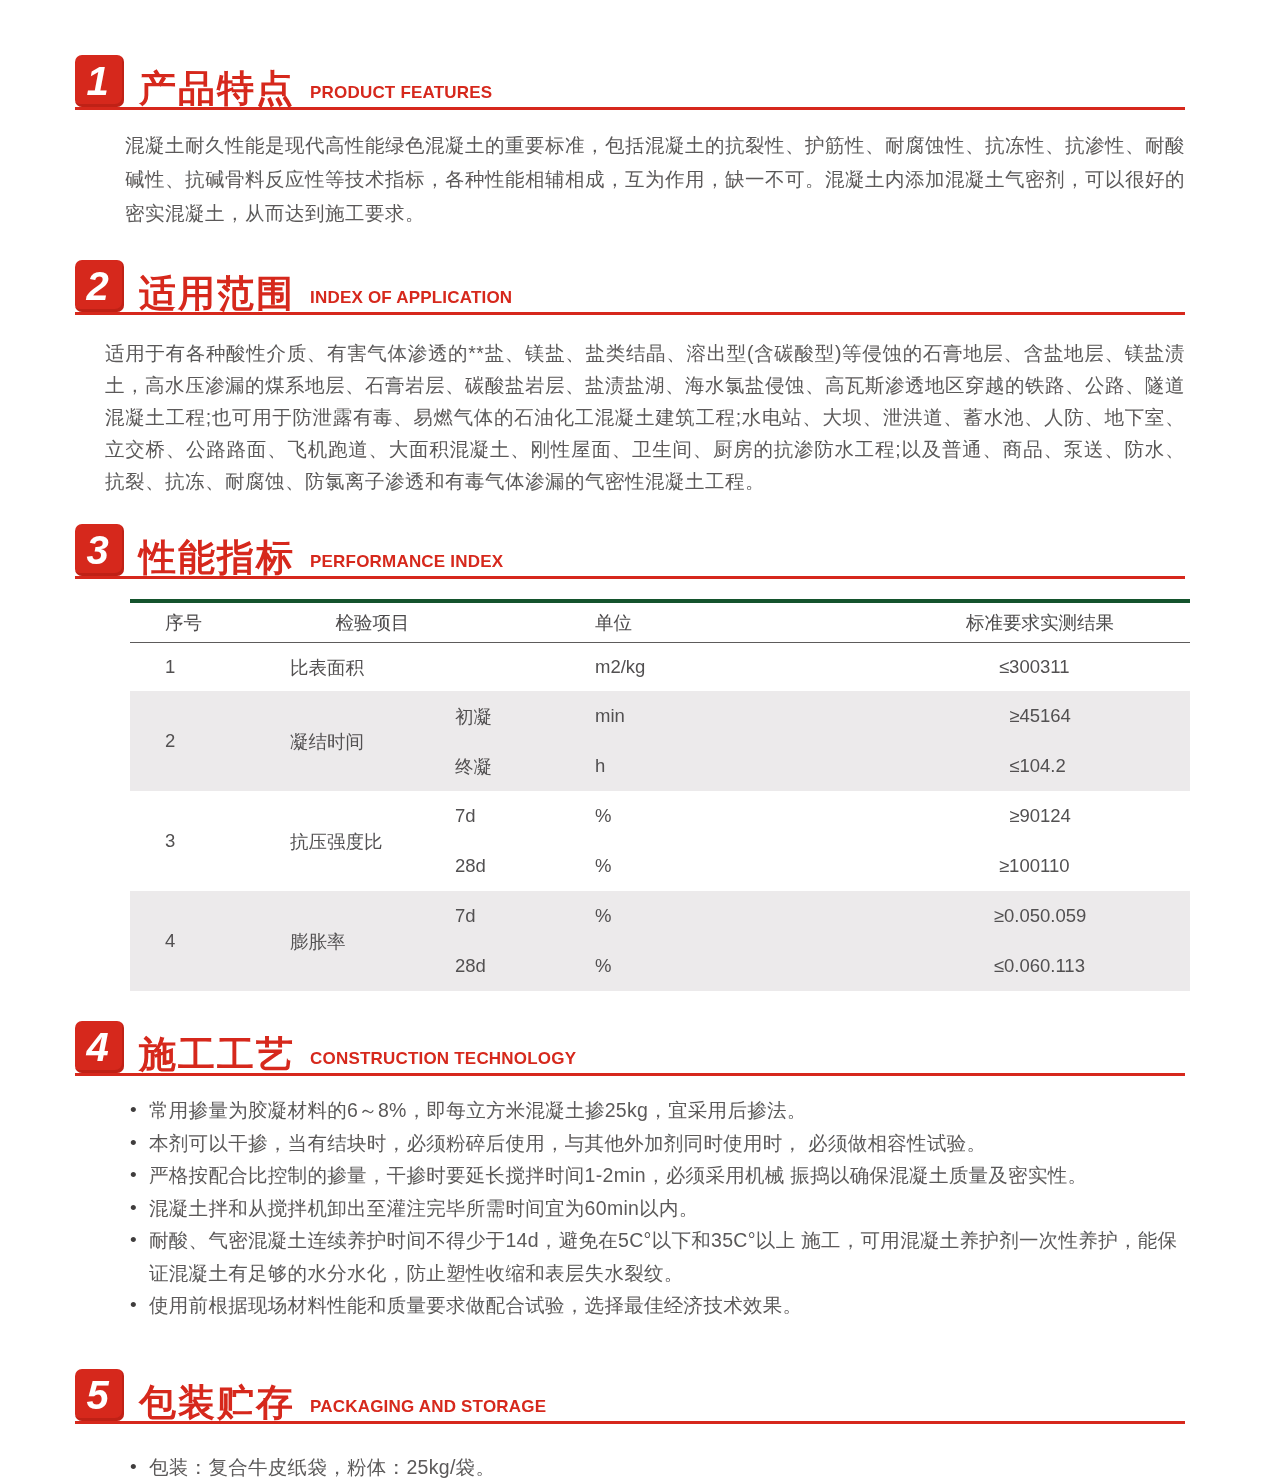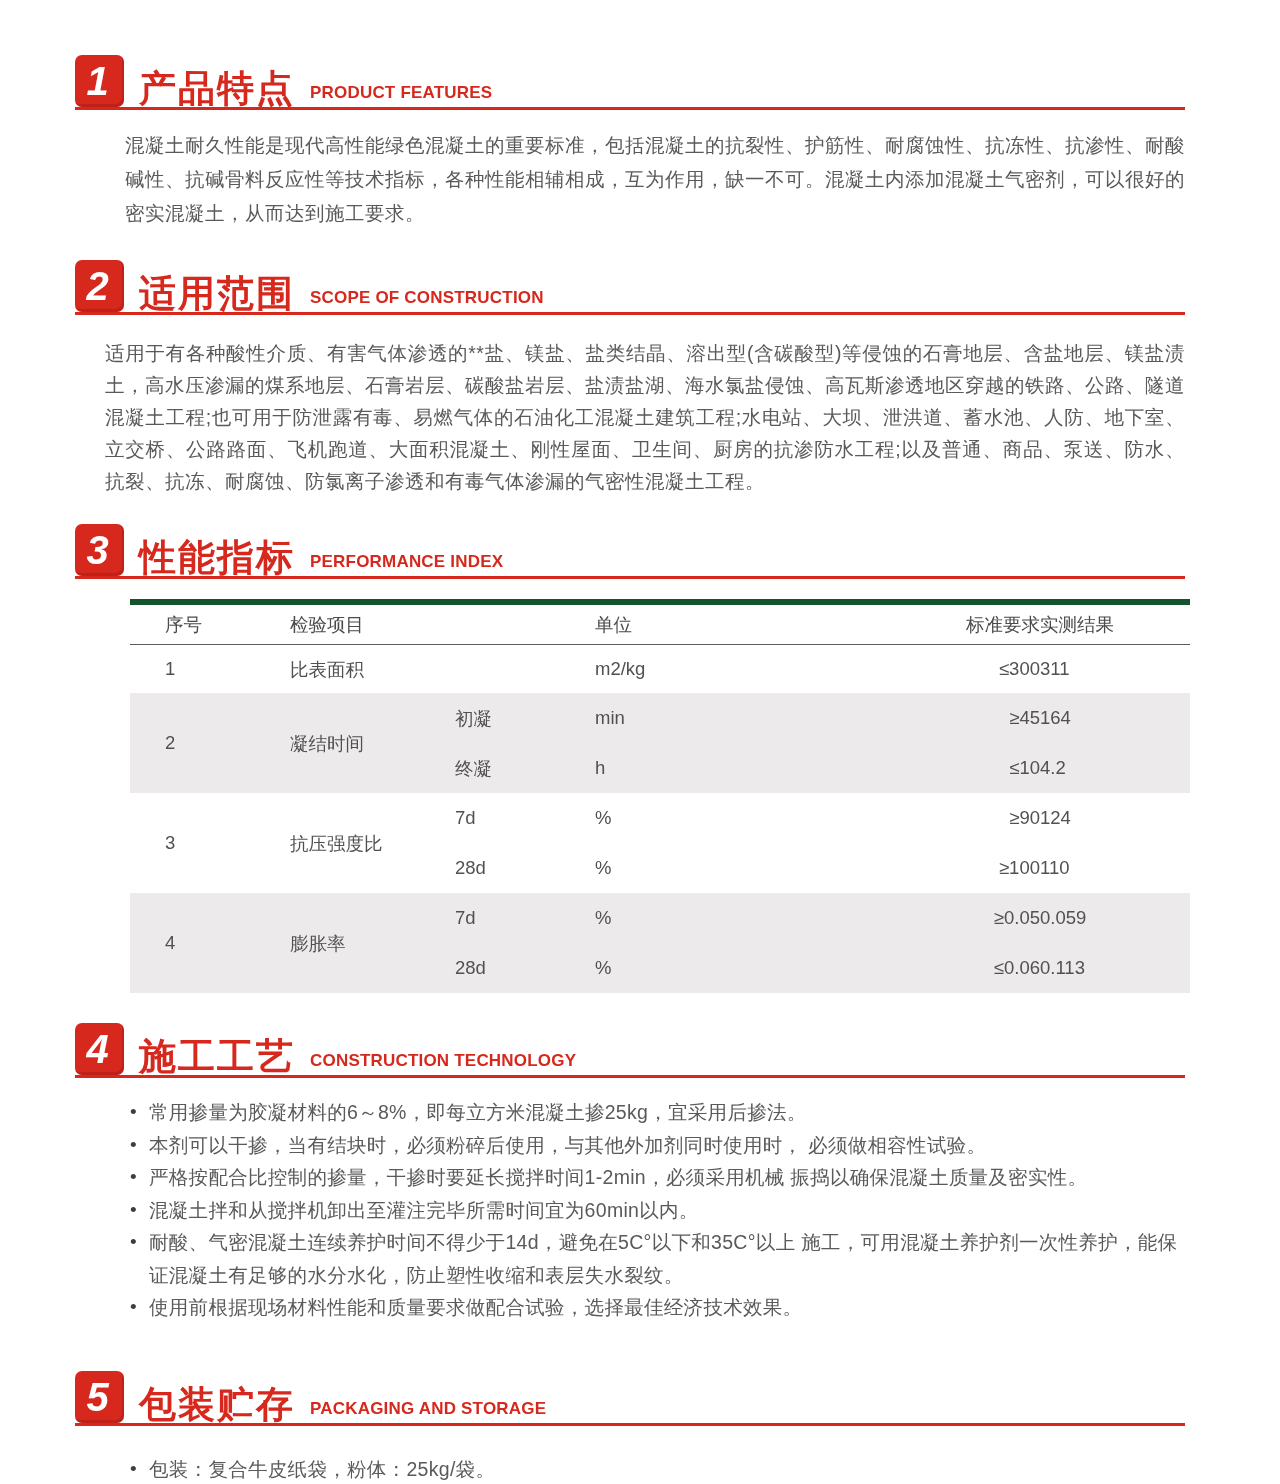--- a/index.html
+++ b/index.html
@@ -62,30 +62,30 @@
   .sec2{margin-top:30px;}
   .sec3{margin-top:27px;}
   .sec4{margin-top:30px;}
   .sec5{margin-top:47px;}
   .sec5 .bullets{margin-top:26px;}
   .sec5 .bullets li{line-height:34px;}
 
   
   .ptable{
     margin:20px 0 0 55px;width:1060px;font-size:18.5px;color:#525051;
-    border-top:6px solid #14532d;
+    border-top:4px solid #14532d;
   }
   .throw{
     display:flex;height:40px;align-items:center;
     border-bottom:1.5px solid #5d5b5b;color:#4c4a4b;
   }
   .trow{display:flex;align-items:stretch;}
   .trow.shaded{background:var(--shade);}
   .c-no{width:125px;padding-left:35px;flex:0 0 auto;}
-  .c-item{width:200px;padding-left:35px;flex:0 0 auto;}
+  .c-item{width:200px;padding-left:35px;flex:0 0 auto;text-align:center;}
   .c-sub{width:140px;flex:0 0 auto;}
   .c-unit{width:215px;flex:0 0 auto;}
   .c-std{width:230px;flex:0 0 auto;text-align:right;}
   .c-res{flex:1;}
   .trow .c-no,.trow .c-item{display:flex;align-items:center;}
   .subs{flex:1;display:flex;flex-direction:column;}
   .subrow{display:flex;align-items:center;height:50px;}
   .trow.single .subrow{height:48px;}
 </style>
 </head>
@@ -103,21 +103,21 @@
     </div>
     <p class="para">混凝土耐久性能是现代高性能绿色混凝土的重要标准，包括混凝土的抗裂性、护筋性、耐腐蚀性、抗冻性、抗渗性、耐酸碱性、抗碱骨料反应性等技术指标，各种性能相辅相成，互为作用，缺一不可。混凝土内添加混凝土气密剂，可以很好的密实混凝土，从而达到施工要求。</p>
   </div>
 
   <div class="sec sec2">
     <div class="sec-head">
       <div class="badge">
           <span>2</span>
         </div>
       <div class="t-zh">适用范围</div>
-      <div class="t-en">SCOPE OF CONSTRUCTION</div>
+      <div class="t-en">INDEX OF APPLICATION</div>
     </div>
     <p class="para">适用于有各种酸性介质、有害气体渗透的**盐、镁盐、盐类结晶、溶出型(含碳酸型)等侵蚀的石膏地层、含盐地层、镁盐渍土，高水压渗漏的煤系地层、石膏岩层、碳酸盐岩层、盐渍盐湖、海水氯盐侵蚀、高瓦斯渗透地区穿越的铁路、公路、隧道混凝土工程;也可用于防泄露有毒、易燃气体的石油化工混凝土建筑工程;水电站、大坝、泄洪道、蓄水池、人防、地下室、立交桥、公路路面、飞机跑道、大面积混凝土、刚性屋面、卫生间、厨房的抗渗防水工程;以及普通、商品、泵送、防水、抗裂、抗冻、耐腐蚀、防氯离子渗透和有毒气体渗漏的气密性混凝土工程。</p>
   </div>
 
   <div class="sec sec3">
     <div class="sec-head">
       <div class="badge">
           <span>3</span>
         </div>
       <div class="t-zh">性能指标</div>

